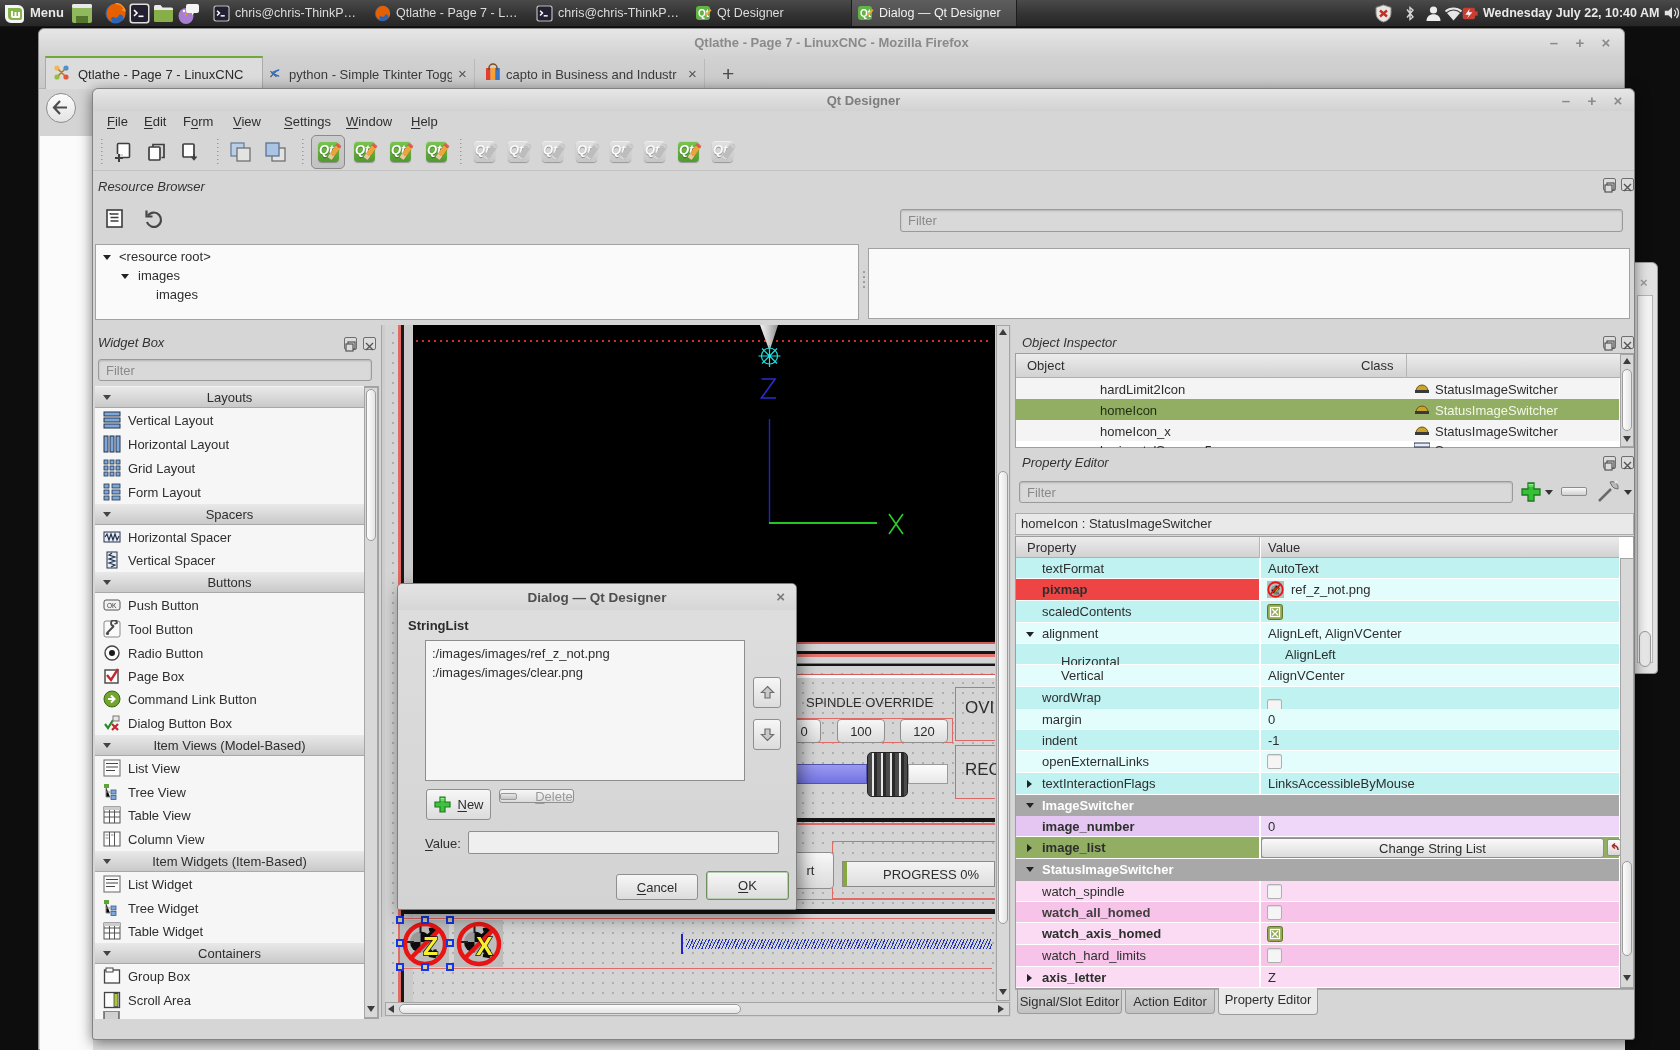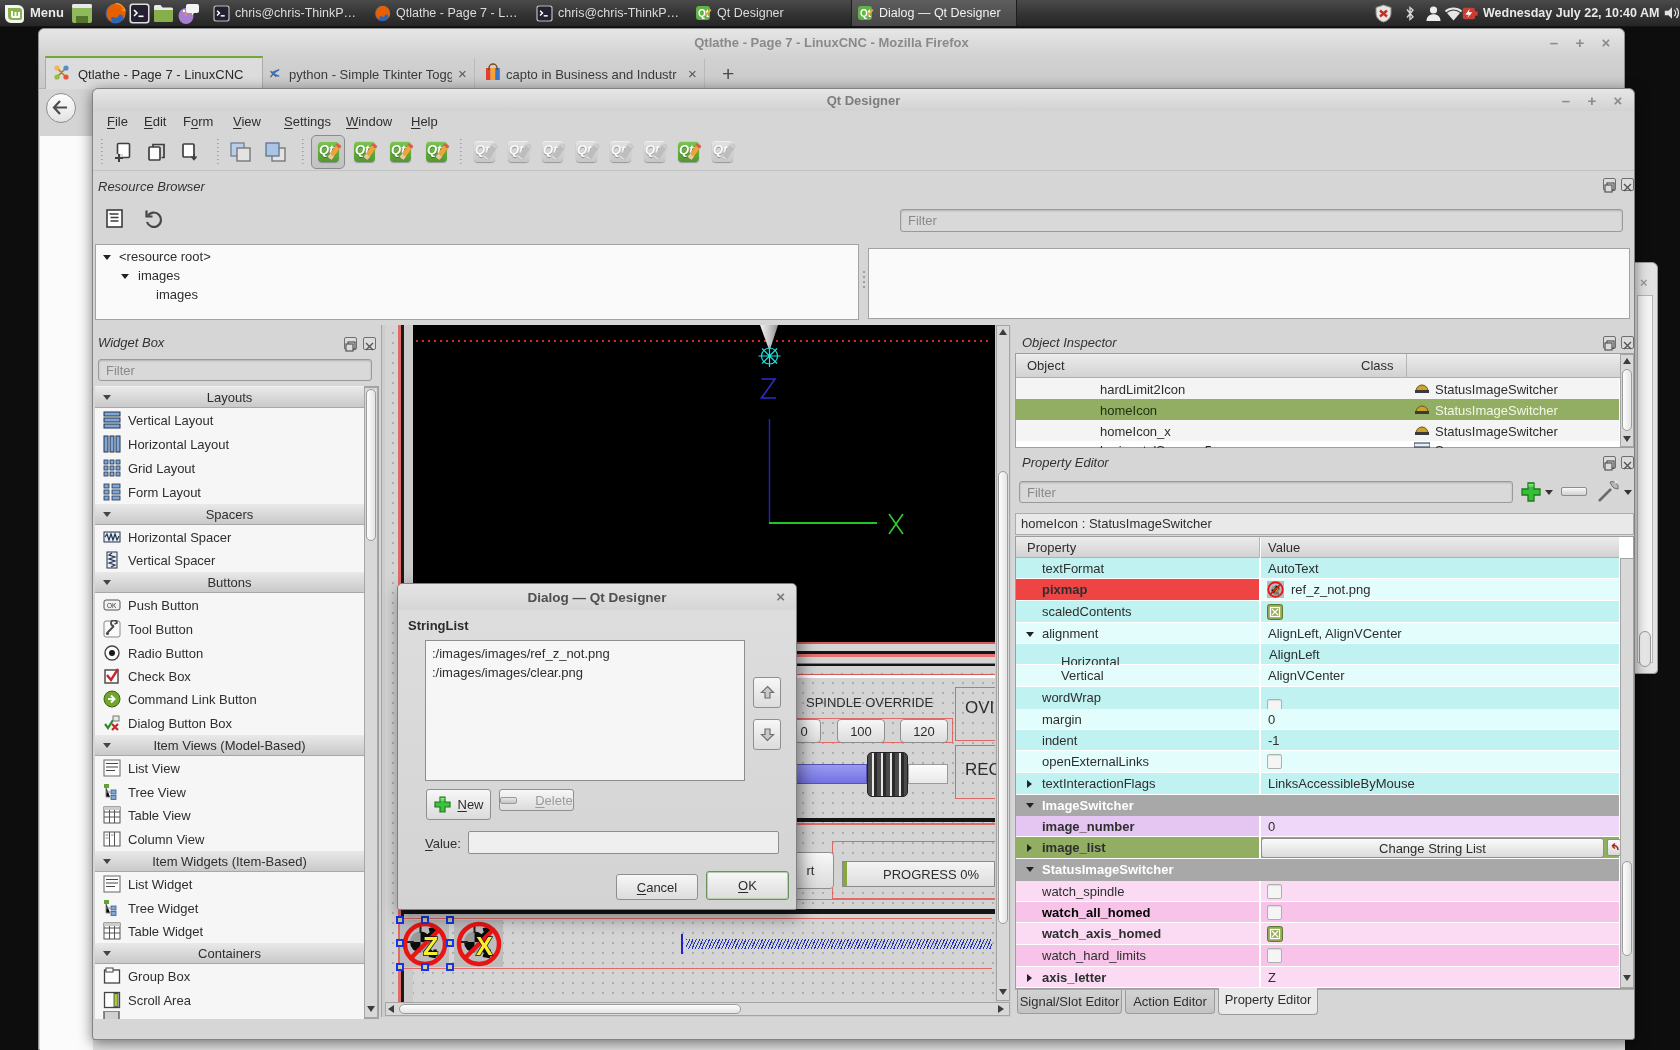--- a/index.html
+++ b/index.html
@@ -428,21 +428,21 @@
         <circle cx="9" cy="9" r="7" fill="#fdfdfd" stroke="#444" stroke-width="1.4"></circle>
         <circle cx="9" cy="9" r="3" fill="#1a1a1a"></circle>
       </svg>
       <span>Radio Button</span>
     </div>
   <div class="wbitem" style="top:575px">
       <svg width="18" height="18" viewBox="0 0 18 18">
         <rect x="2" y="3" width="13" height="13" fill="#fdfdfd" stroke="#444" stroke-width="1.4"></rect>
         <path d="M4 8 l4 5 7-11" stroke="#c3282d" stroke-width="2.4" fill="none"></path>
       </svg>
-      <span>Check Box</span>
+      <span>Page Box</span>
     </div>
   <div class="wbitem" style="top:598px">
       <svg width="18" height="18" viewBox="0 0 18 18">
         <circle cx="9" cy="9" r="8" fill="#71a62c" stroke="#3f6414" stroke-width="1"></circle>
         <path d="M5 9 h6 M8 5.5 L11.5 9 L8 12.5" stroke="#fff" stroke-width="2" fill="none"></path>
       </svg>
       <span>Command Link Button</span>
     </div>
   <div class="wbitem" style="top:622px">
       <svg width="18" height="18" viewBox="0 0 18 18">
@@ -773,21 +773,21 @@
       </div>
       <div class="pval" style="background:#e3fdfd">
         <span style="margin-left:7px">AlignLeft, AlignVCenter</span>
       </div>
     </div>
   <div class="prow" style="top:555px;height:21px">
       <div class="pname" style="background:#bff2f1;color:#2e2e2e">
         <span style="position:absolute;left:45px;top:10px">Horizontal</span>
       </div>
       <div class="pval" style="background:#bff2f1">
-        <span style="margin-left:8px">AlignLeft</span>
+        <span style="margin-left:24px">AlignLeft</span>
       </div>
     </div>
   <div class="prow" style="top:576px;height:22px">
       <div class="pname" style="background:#e3fdfd;color:#2e2e2e">
         <span style="position:absolute;left:45px;top:3px">Vertical</span>
       </div>
       <div class="pval" style="background:#e3fdfd">
         <span style="margin-left:7px">AlignVCenter</span>
       </div>
     </div>
@@ -862,21 +862,21 @@
     </div>
   <div class="prow" style="top:792px;height:21px">
       <div class="pname" style="background:#fbdbf3;color:#2e2e2e">
         <span style="position:absolute;left:26px;top:3px">watch_spindle</span>
       </div>
       <div class="pval" style="background:#fbdbf3">
         <div class="cb" style="margin-left:6px"></div>
       </div>
     </div>
   <div class="prow" style="top:813px;height:21px">
-      <div class="pname b" style="background:#f8c3e9;color:#000000">
+      <div class="pname b" style="background:#f8c3e9;color:#404040">
         <span style="position:absolute;left:26px;top:3px">watch_all_homed</span>
       </div>
       <div class="pval" style="background:#f8c3e9">
         <div class="cb" style="margin-left:6px"></div>
       </div>
     </div>
   <div class="prow" style="top:834px;height:22px">
       <div class="pname b" style="background:#fbdbf3;color:#2e2e2e">
         <span style="position:absolute;left:26px;top:3px">watch_axis_homed</span>
       </div>
@@ -934,21 +934,21 @@
         <path d="M8.5 14.5 L2.5 8.5 H6 V3 H11 V8.5 H14.5 Z" fill="#c9c9c9" stroke="#6e6e6e" stroke-width="1.2"></path>
       </svg>
   </div>
   <div class="btn" style="left:28px;top:205px;width:65px;height:31px;gap:5px">
     <svg width="19" height="19" viewBox="0 0 19 19">
         <path d="M7 2 h5 v5 h5 v5 h-5 v5 H7 v-5 H2 V7 h5 z" fill="#3ec23e" stroke="#1d7a1d" stroke-width="1.2"></path>
         <path d="M7.5 3.5 h4 M7.5 5 h4" stroke="#90f090" stroke-width="1"></path>
       </svg>
     <span><u>N</u>ew</span>
   </div>
-  <div class="btn" style="left:101px;top:205px;width:75px;height:22px;gap:18px;color:#9b9b9b">
+  <div class="btn" style="left:101px;top:205px;width:75px;height:14px;gap:18px;color:#9b9b9b">
     <div style="width:17px;height:7px;background:linear-gradient(#e6e6e6,#c4c4c4);border:1px solid #9a9a9a;border-radius:2px"></div>
     <span><u>D</u>elete</span>
   </div>
   <div class="abs tx" style="left:27px;top:252px"><u>V</u>alue:</div>
   <div class="abs" style="left:70px;top:247px;width:311px;height:23px;background:#efefef;border:1px solid #8e8e8e;border-radius:2px"></div>
   <div class="btn" style="left:218px;top:290px;width:82px;height:26px">
       <span><u>C</u>ancel</span>
     </div>
   <div class="btn" style="left:308px;top:287px;width:83px;height:29px;border:1px solid #6f8f5f;box-shadow:0 0 0 1px #b5ceae inset">
       <span><u>O</u>K</span>

